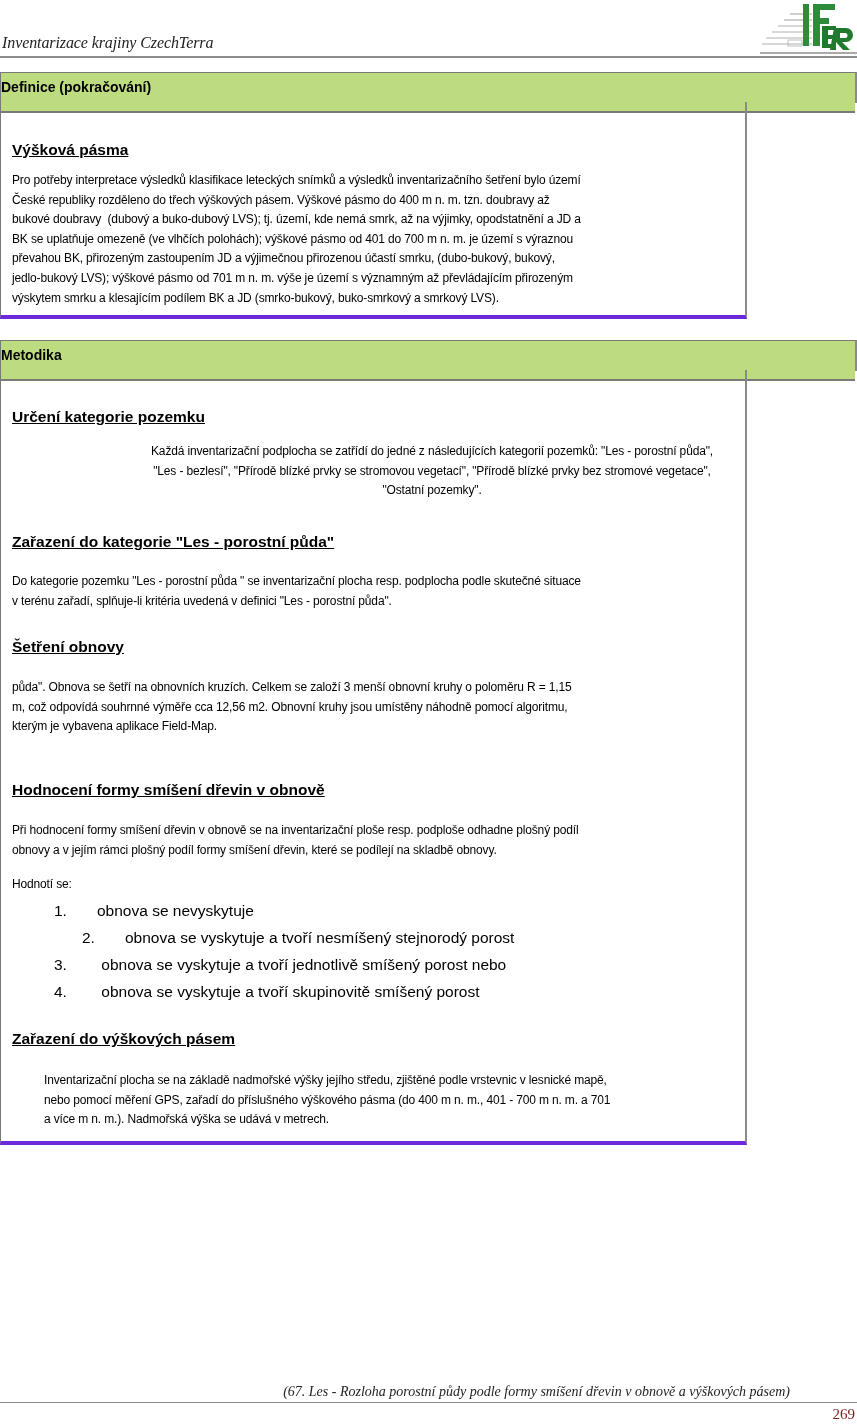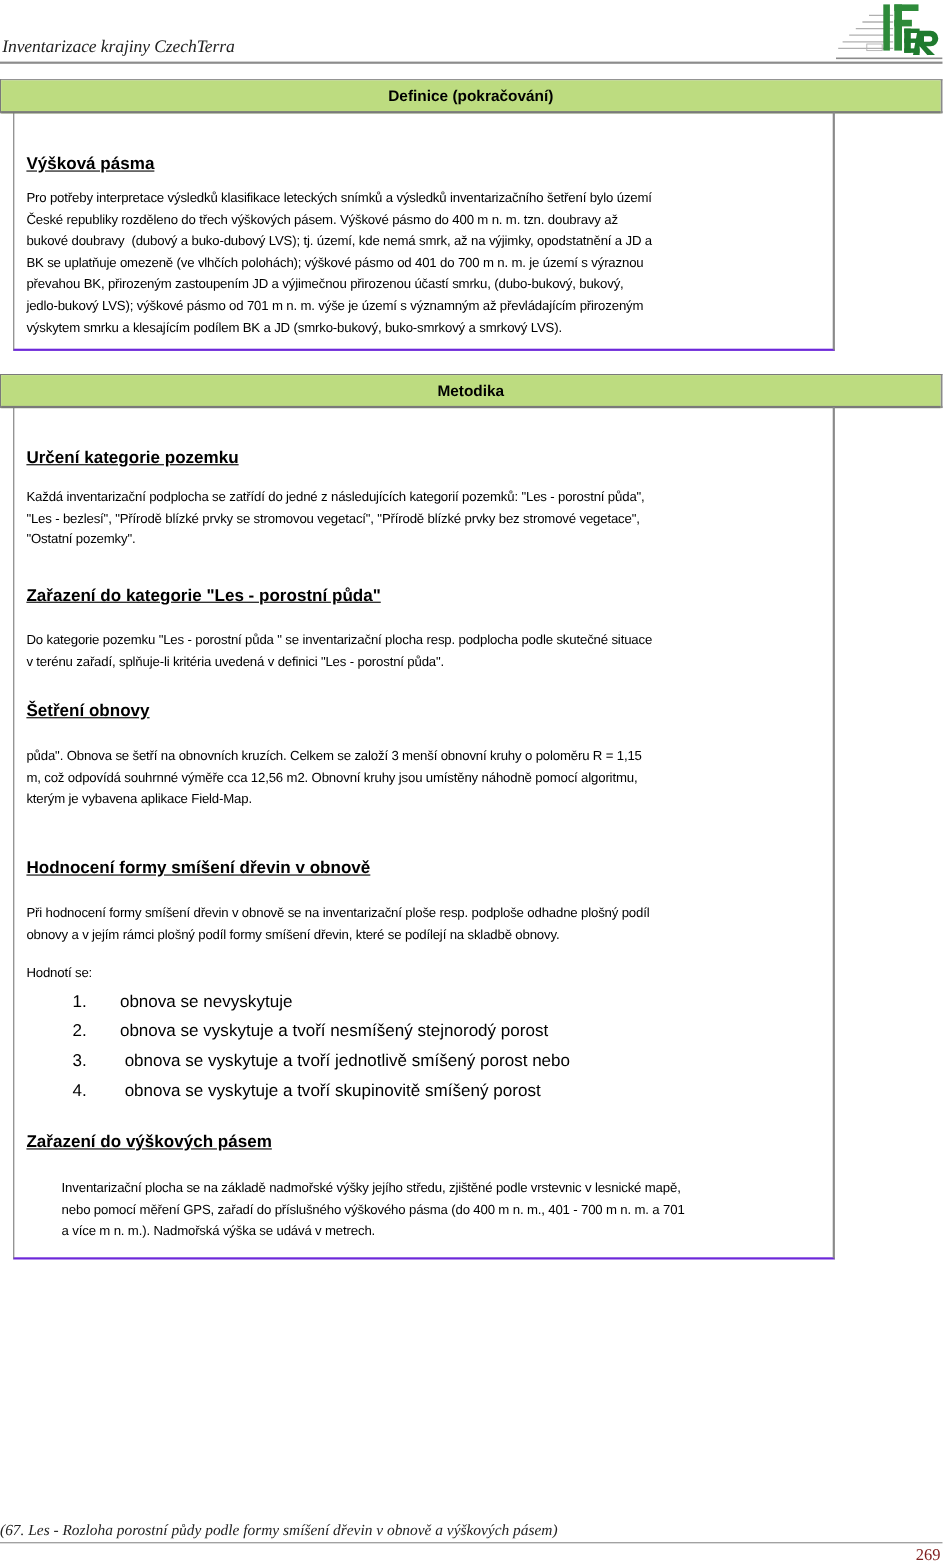--- a/index.html
+++ b/index.html
@@ -44,33 +44,32 @@
       position: absolute;
       left: 0;
       width: 857px;
       border: 1px solid #7a7a7a;
       border-right: 2px solid #8a8a8a;
       border-bottom: 2px solid #8a8a8a;
     }
     .section-header {
       background: #bddc80;
       border-bottom: 2px solid #7a7a7a;
-      text-align: center;
       font-weight: bold;
       font-size: 14px;
-      height: 30px;
+      height: 40px;
       line-height: 28px;
     }
     .content-box {
       position: absolute;
-      left: 12px;
+      left: 0;
       width: 747px;
       border-left: 1px solid #7a7a7a;
       border-right: 2px solid #8a8a8a;
-      border-bottom: 2px solid #6d28d9;
+      border-bottom: 4px solid #6d28d9;
       padding: 0 10px;
     }
     .heading {
       font-weight: bold;
       text-decoration: underline;
       font-size: 15.5px;
       position: absolute;
       left: 11px;
     }
     .para {
@@ -93,21 +92,21 @@
     }
     .list-num {
       display: inline-block;
       width: 43px;
     }
 
     .footer-caption {
       position: absolute;
       left: 0; top: 1384px;
       width: 790px;
-      text-align: left;
+      text-align: right;
       font-family: "Liberation Serif", serif;
       font-style: italic;
       font-size: 14px;
       color: #222;
     }
     .footer-rule {
       position: absolute;
       left: 0; top: 1402px;
       width: 857px; height: 1px;
       background: #8c8c8c;
@@ -180,21 +179,21 @@
     <div>výskytem smrku a klesajícím podílem BK a JD (smrko-bukový, buko-smrkový a smrkový LVS).</div>
   </div>
 </div>
 
 <div class="section-box" style="top:340px; height:31px;">
   <div class="section-header">Metodika</div>
 </div>
 <div class="content-box" style="top:370px; height:775px;">
 
   <div class="heading" style="top:38px;">Určení kategorie pozemku</div>
-  <div class="para" style="top:72px;">
+  <div class="para" style="top:72px;text-align:center;">
     <div>Každá inventarizační podplocha se zatřídí do jedné z následujících kategorií pozemků: "Les - porostní půda",</div>
     <div>"Les - bezlesí", "Přírodě blízké prvky se stromovou vegetací", "Přírodě blízké prvky bez stromové vegetace",</div>
     <div>"Ostatní pozemky".</div>
   </div>
 
   <div class="heading" style="top:163px;">Zařazení do kategorie "Les - porostní půda"</div>
   <div class="para" style="top:202px;">
     <div>Do kategorie pozemku "Les - porostní půda " se inventarizační plocha resp. podplocha podle skutečné situace</div>
     <div>v terénu zařadí, splňuje-li kritéria uvedená v definici "Les - porostní půda".</div>
   </div>
@@ -210,21 +209,21 @@
   <div class="para" style="top:505px;">Hodnotí se:</div>
   <div class="para" style="top:451px;">
     <div>Při hodnocení formy smíšení dřevin v obnově se na inventarizační ploše resp. podploše odhadne plošný podíl</div>
     <div>obnovy a v jejím rámci plošný podíl formy smíšení dřevin, které se podílejí na skladbě obnovy.</div>
   </div>
 
   <div class="list" style="top:532px;">
     <div class="list-item" style="top:0;">
       <span class="list-num">1.</span><span>obnova se nevyskytuje</span>
     </div>
-    <div class="list-item" style="top:27px;">
+    <div class="list-item" style="top:27px;margin-left:28px;">
       <span class="list-num">2.</span><span>obnova se vyskytuje a tvoří nesmíšený stejnorodý porost</span>
     </div>
     <div class="list-item" style="top:54px;">
       <span class="list-num">3.</span><span style="white-space:pre;"> obnova se vyskytuje a tvoří jednotlivě smíšený porost nebo</span>
     </div>
     <div class="list-item" style="top:81px;">
       <span class="list-num">4.</span><span style="white-space:pre;"> obnova se vyskytuje a tvoří skupinovitě smíšený porost</span>
     </div>
   </div>
 

